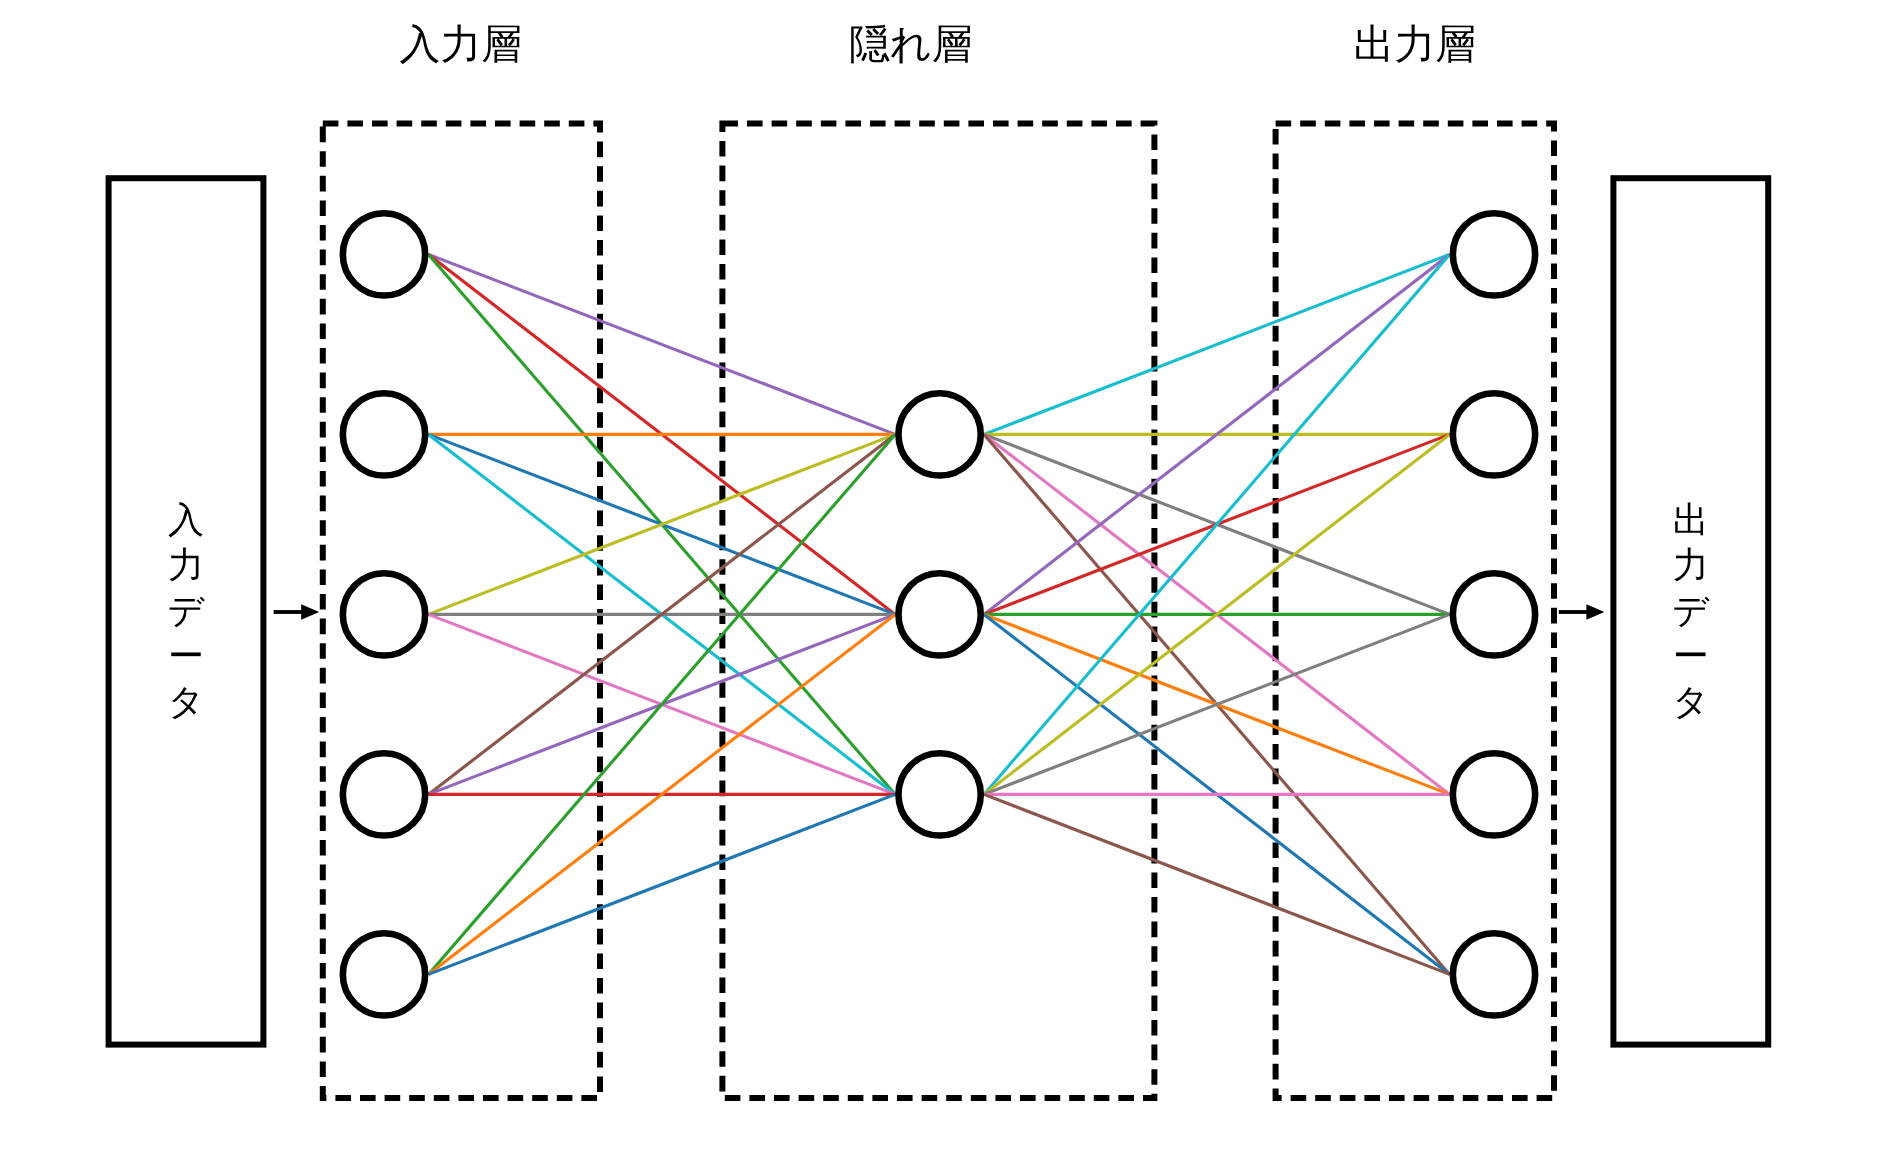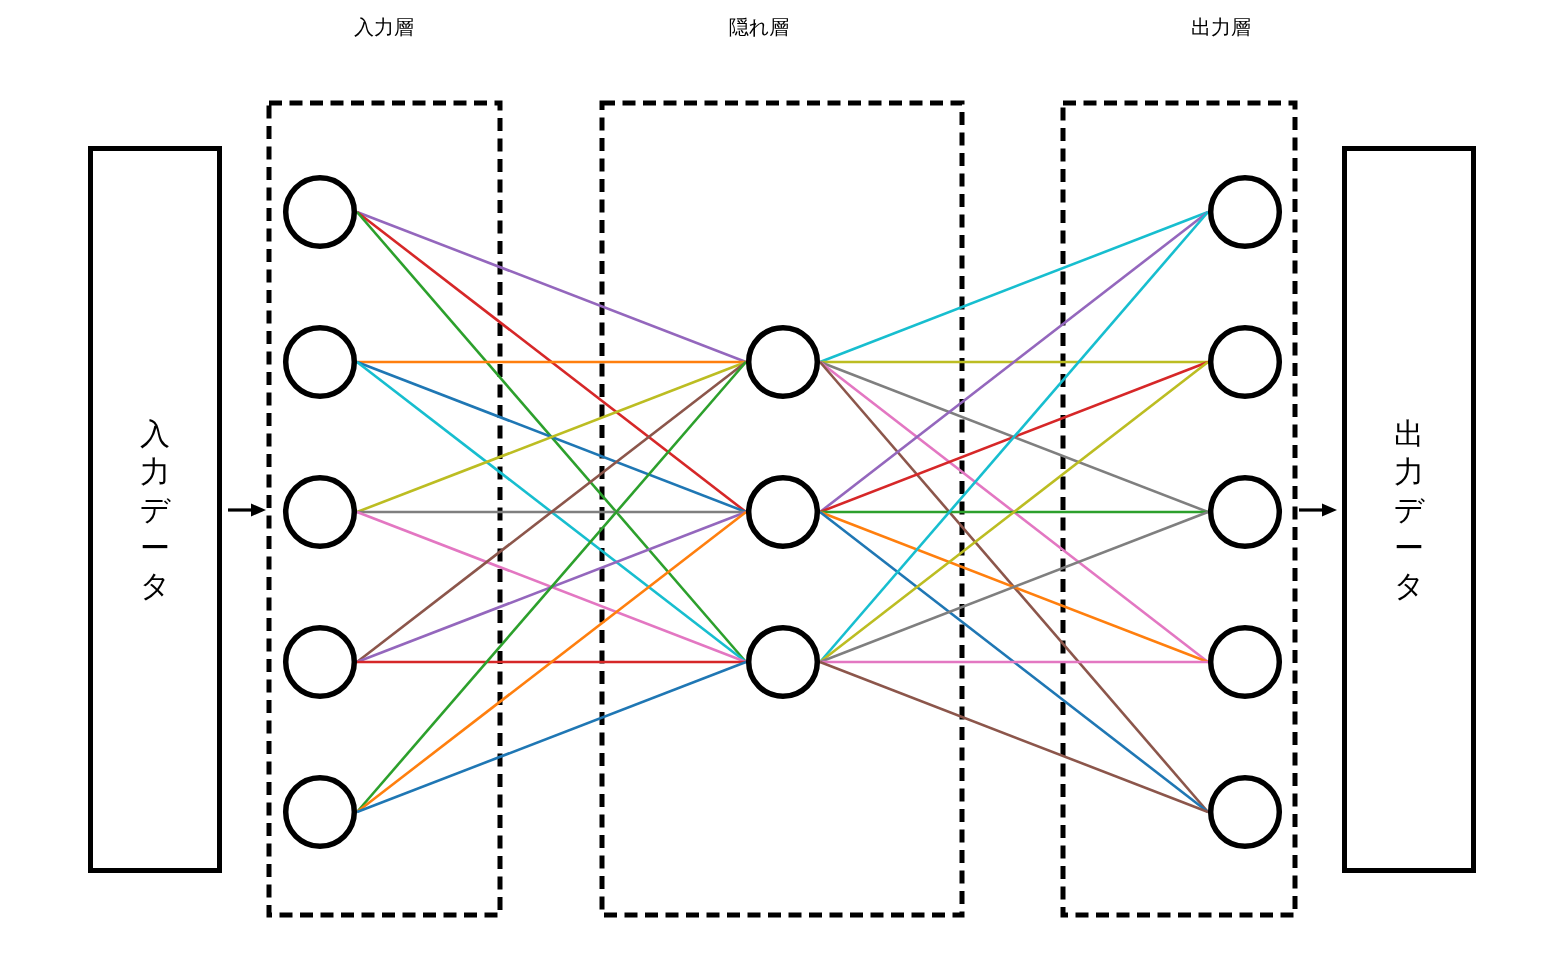--- a/index.html
+++ b/index.html
@@ -8,21 +8,21 @@
     width: 1564px;
     height: 977px;
     background: #ffffff;
     font-family: "Liberation Sans", sans-serif;
     overflow: hidden;
   }
   .layer-label {
     position: absolute;
     top: 14px;
     transform: translateX(-50%);
-    font-size: 20px;
+    font-size: 34px;
     color: #000000;
     white-space: nowrap;
   }
   .data-box {
     position: absolute;
     top: 146px;
     width: 134px;
     height: 727px;
     border: 5px solid #000000;
     box-sizing: border-box;
@@ -48,21 +48,21 @@
   .arrow-head  { fill: #000000; stroke: none; }
   .node { fill: #ffffff; stroke: #000000; stroke-width: 5.5; }
 </style>
 </head>
 <body>
 
 <div class="canvas">
 
   <div class="layer-label" style="left:384px;">入力層</div>
   <div class="layer-label" style="left:759px;">隠れ層</div>
-  <div class="layer-label" style="left:1179px;margin-left:42px;">出力層</div>
+  <div class="layer-label" style="left:1179px;">出力層</div>
 
   <div class="data-box" style="left:88px;">
     <div class="vtext">
         <div>入</div>
         <div>力</div>
         <div>デ</div>
         <div>ー</div>
         <div>タ</div>
       </div>
   </div>

